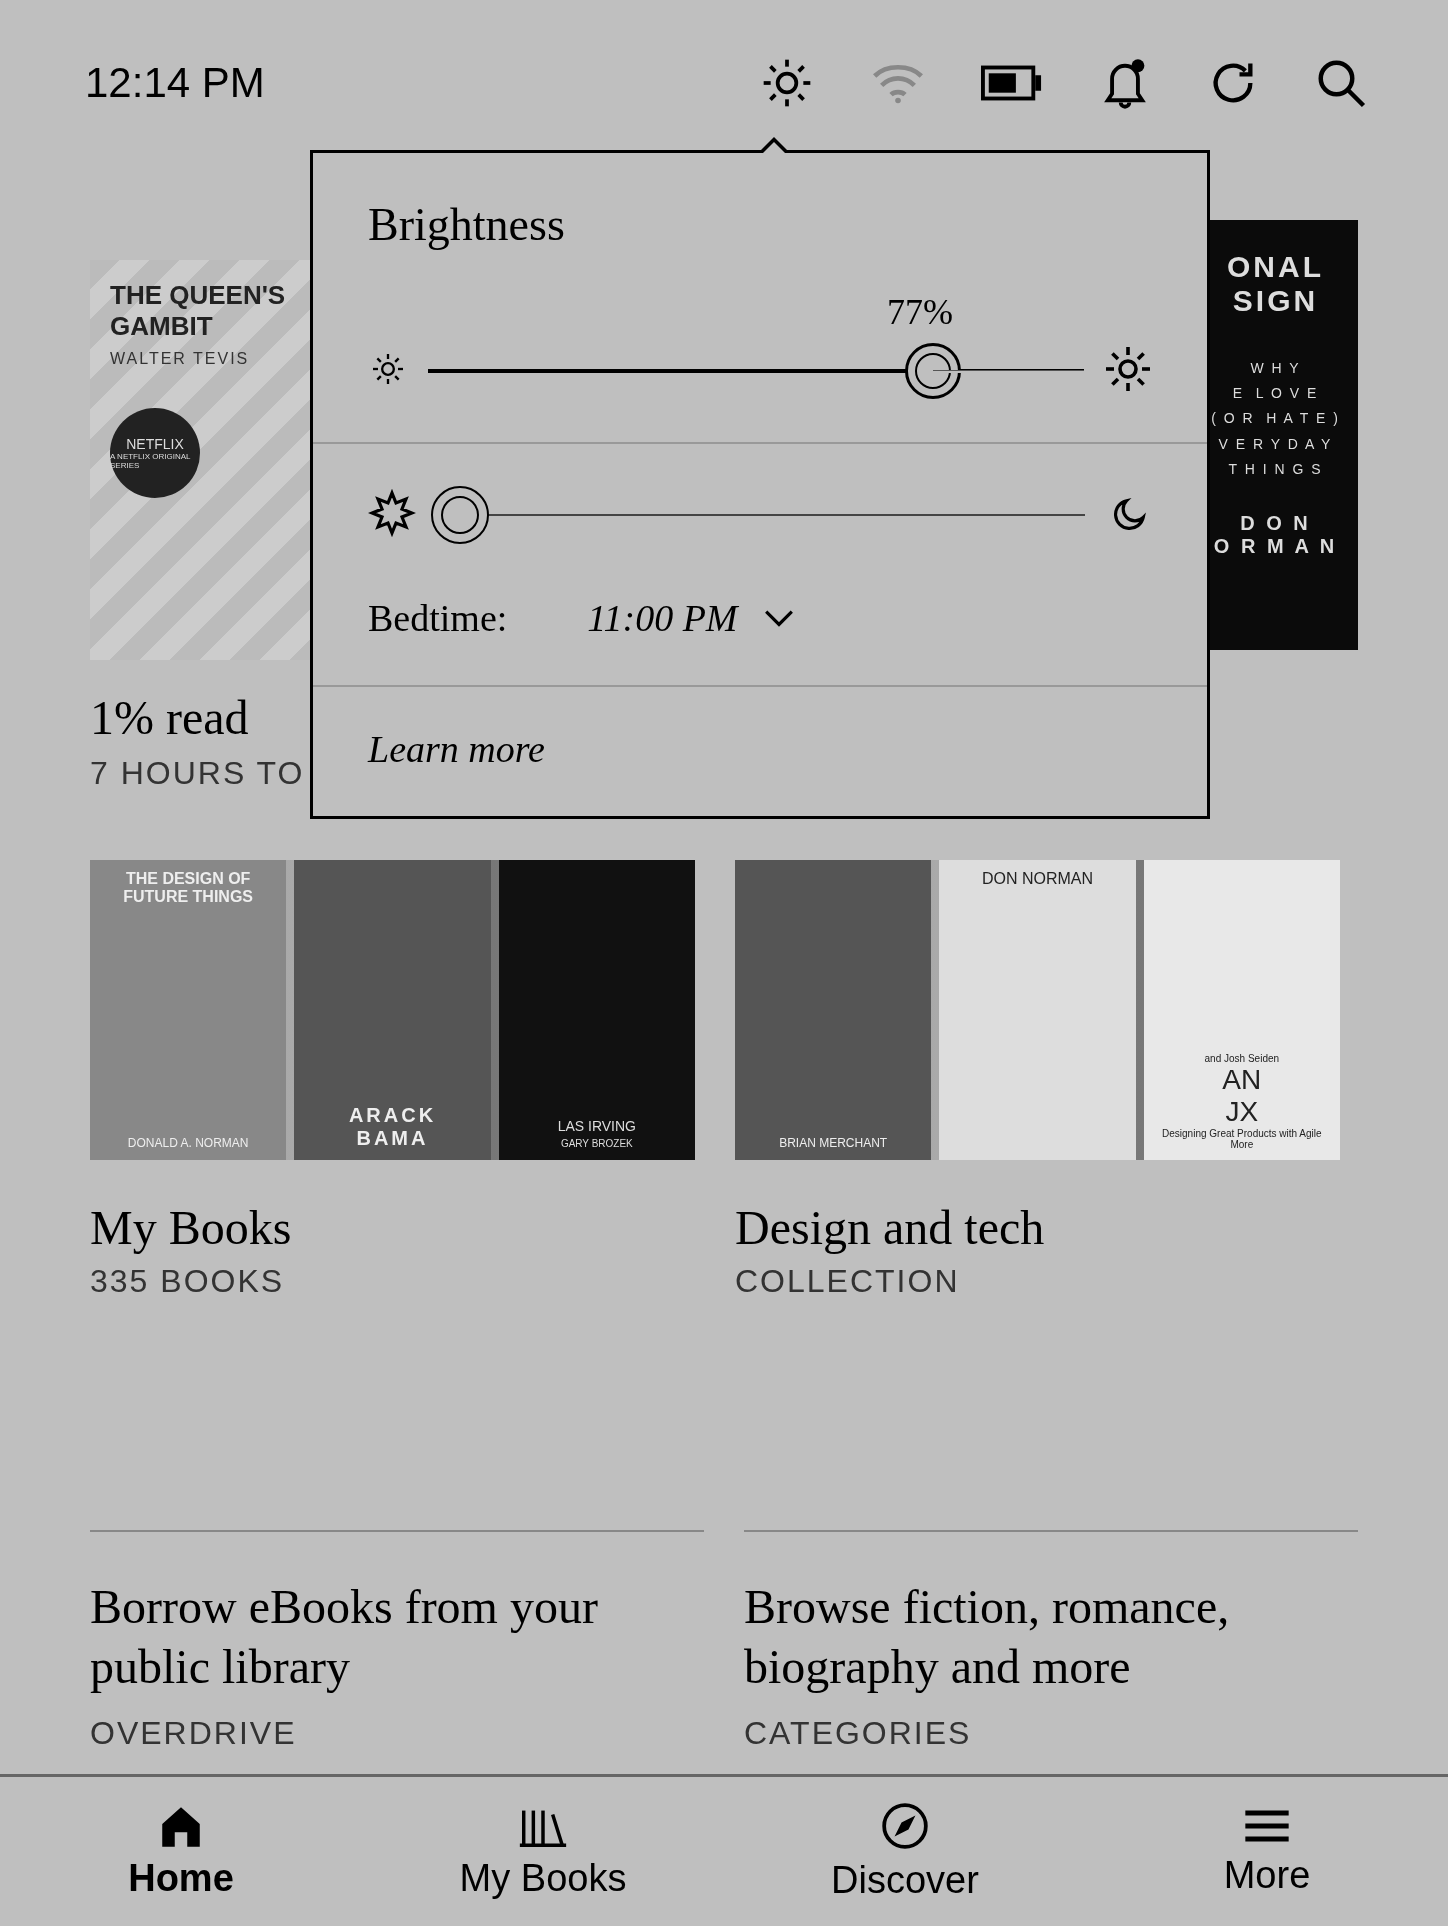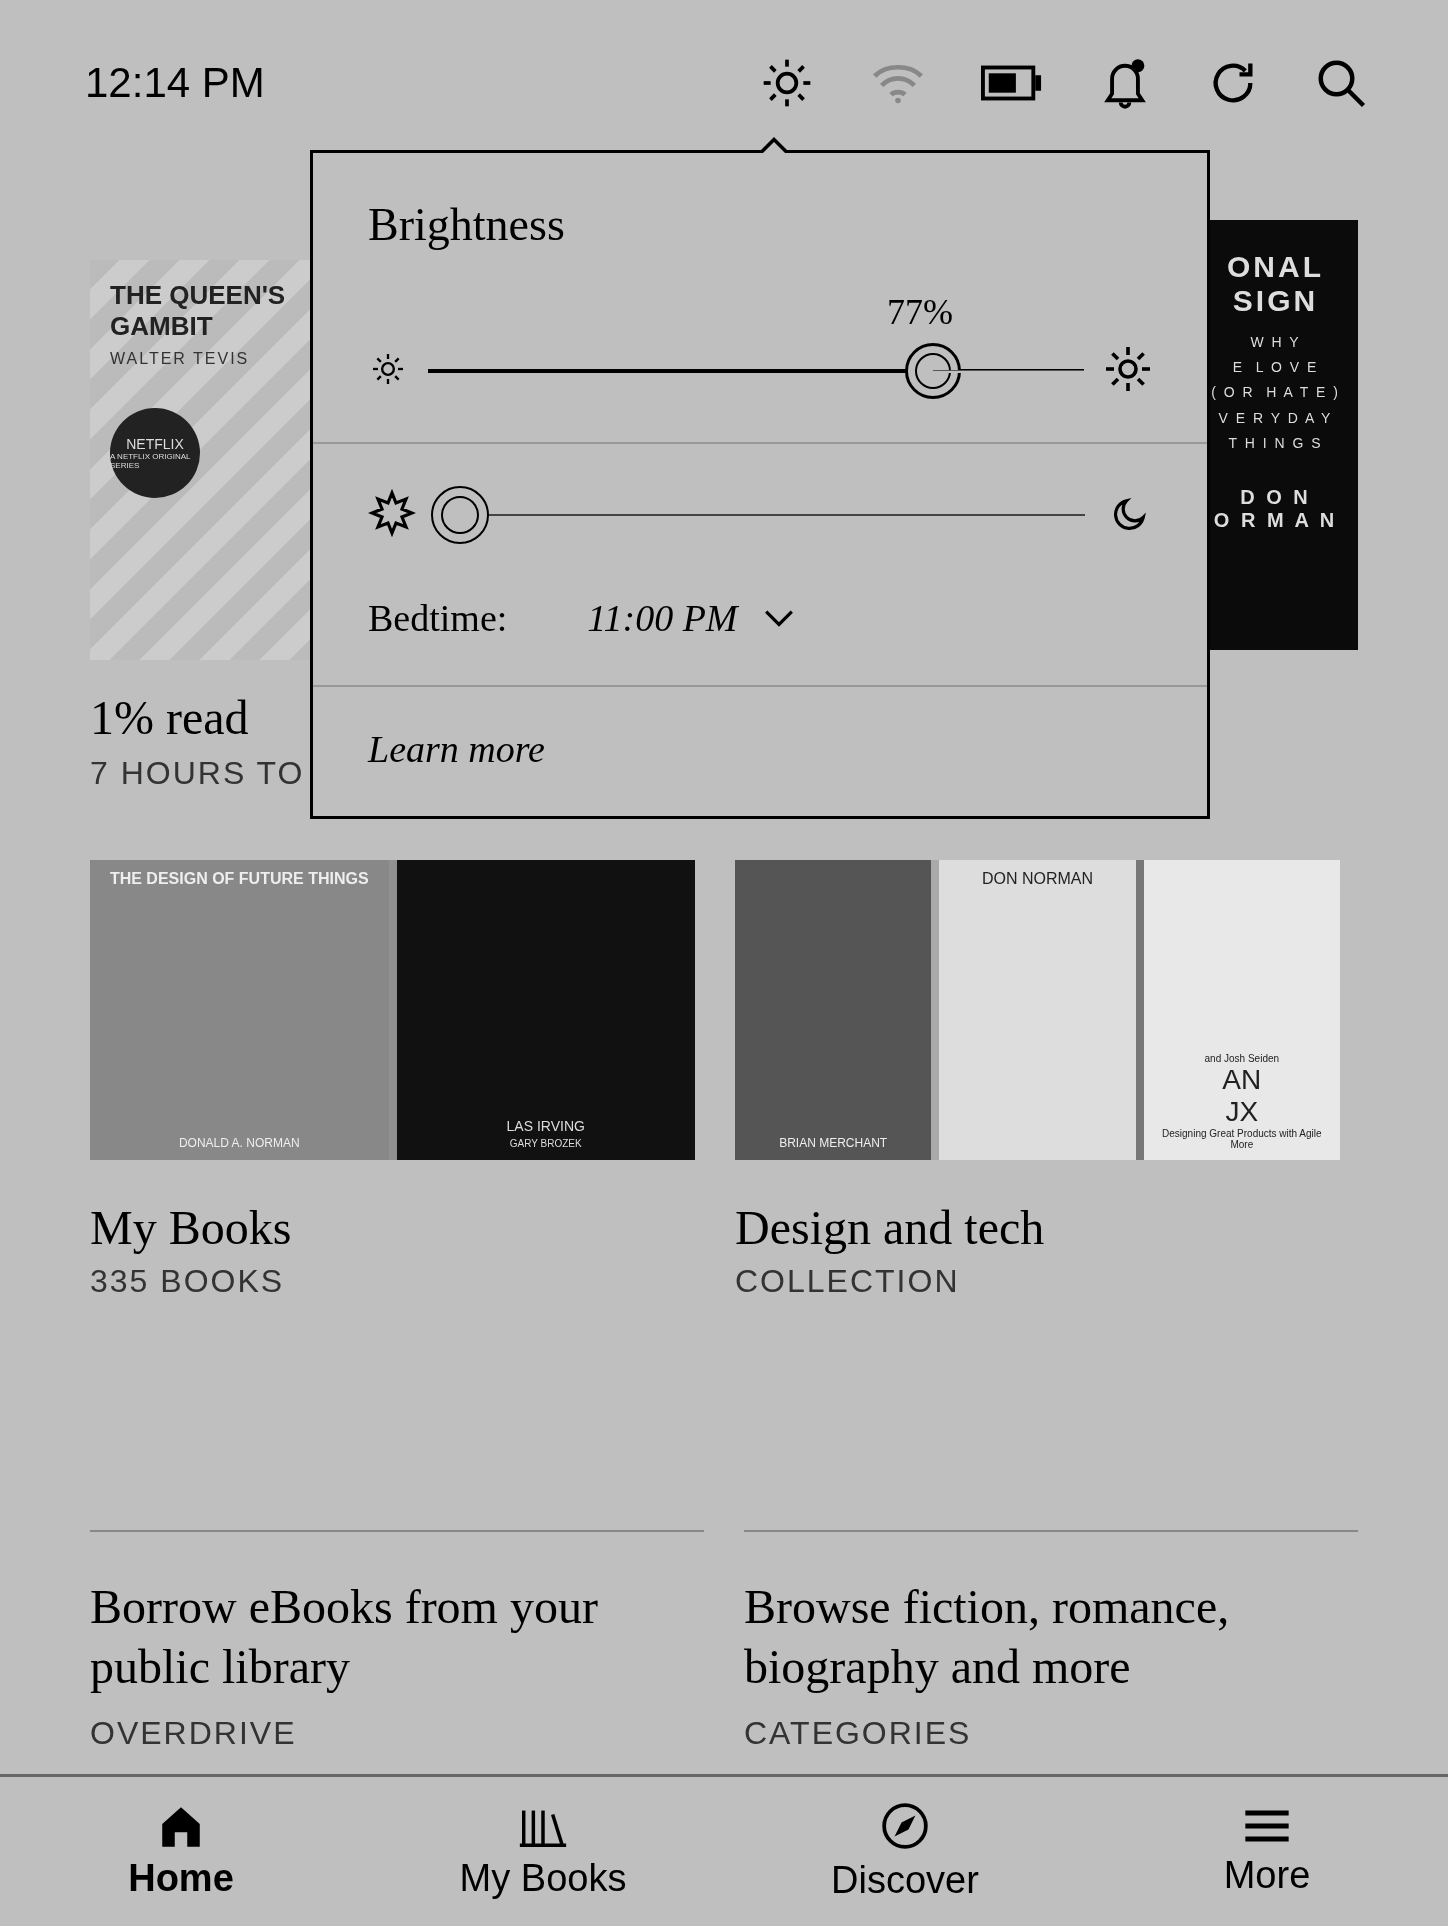--- a/index.html
+++ b/index.html
@@ -137,31 +137,34 @@
     <div style="font-family:Arial;font-size:26px;color:#222;font-weight:700;">THE QUEEN'S GAMBIT</div>
     <div style="font-family:Arial;font-size:16px;color:#333;letter-spacing:2px;margin-top:8px;">WALTER TEVIS</div>
     <div style="margin-top:40px;width:90px;height:90px;border-radius:50%;background:#222;color:#ddd;display:flex;flex-direction:column;align-items:center;justify-content:center;font-family:Arial;font-size:14px;">NETFLIX<div style="font-size:8px;">A NETFLIX ORIGINAL SERIES</div></div>
   </div>
   <div class="reading-title">1% read</div>
   <div class="reading-sub">7 HOURS TO GO</div>
 </div>
 
 <div style="position:absolute;top:220px;right:90px;width:165px;height:430px;background:#0b0b0b;color:#ddd;padding:30px 15px;font-family:Arial;text-align:center;">
   <div style="font-size:30px;font-weight:700;letter-spacing:3px;">ONAL<br>SIGN</div>
-  <div style="font-size:14px;letter-spacing:2px;margin-top:12px;line-height:1.8;">W H Y<br>E &nbsp;L O V E<br>( O R &nbsp;H A T E )<br>V E R Y D A Y<br>T H I N G S</div>
+  <div style="font-size:14px;letter-spacing:2px;margin-top:38px;line-height:1.8;">W H Y<br>E &nbsp;L O V E<br>( O R &nbsp;H A T E )<br>V E R Y D A Y<br>T H I N G S</div>
   <div style="font-size:20px;letter-spacing:3px;margin-top:30px;font-weight:700;">D O N<br>O R M A N</div>
 </div>
 
 <div class="tiles-row">
   <div class="tiles-row-inner">
     <div class="tile">
       <div class="covers-strip">
         <div class="cover-block" style="background:#888;">
             <div style="font-size:16px;font-weight:700;">THE DESIGN OF FUTURE THINGS</div>
             <div style="font-size:12px;margin-top:auto;">DONALD A. NORMAN</div>
+          </div>
+        <div class="cover-block mid">
+            <div style="font-size:20px;font-weight:700;letter-spacing:3px;">ARACK<br>BAMA</div>
           </div>
         <div class="cover-block dark">
             <div style="font-size:14px;">LAS IRVING<br><span style="font-size:10px;">GARY BROZEK</span></div>
           </div>
       </div>
       <div class="card-title">My Books</div>
       <div class="card-sub">335 BOOKS</div>
     </div>
     <div class="tile">
       <div class="covers-strip">

